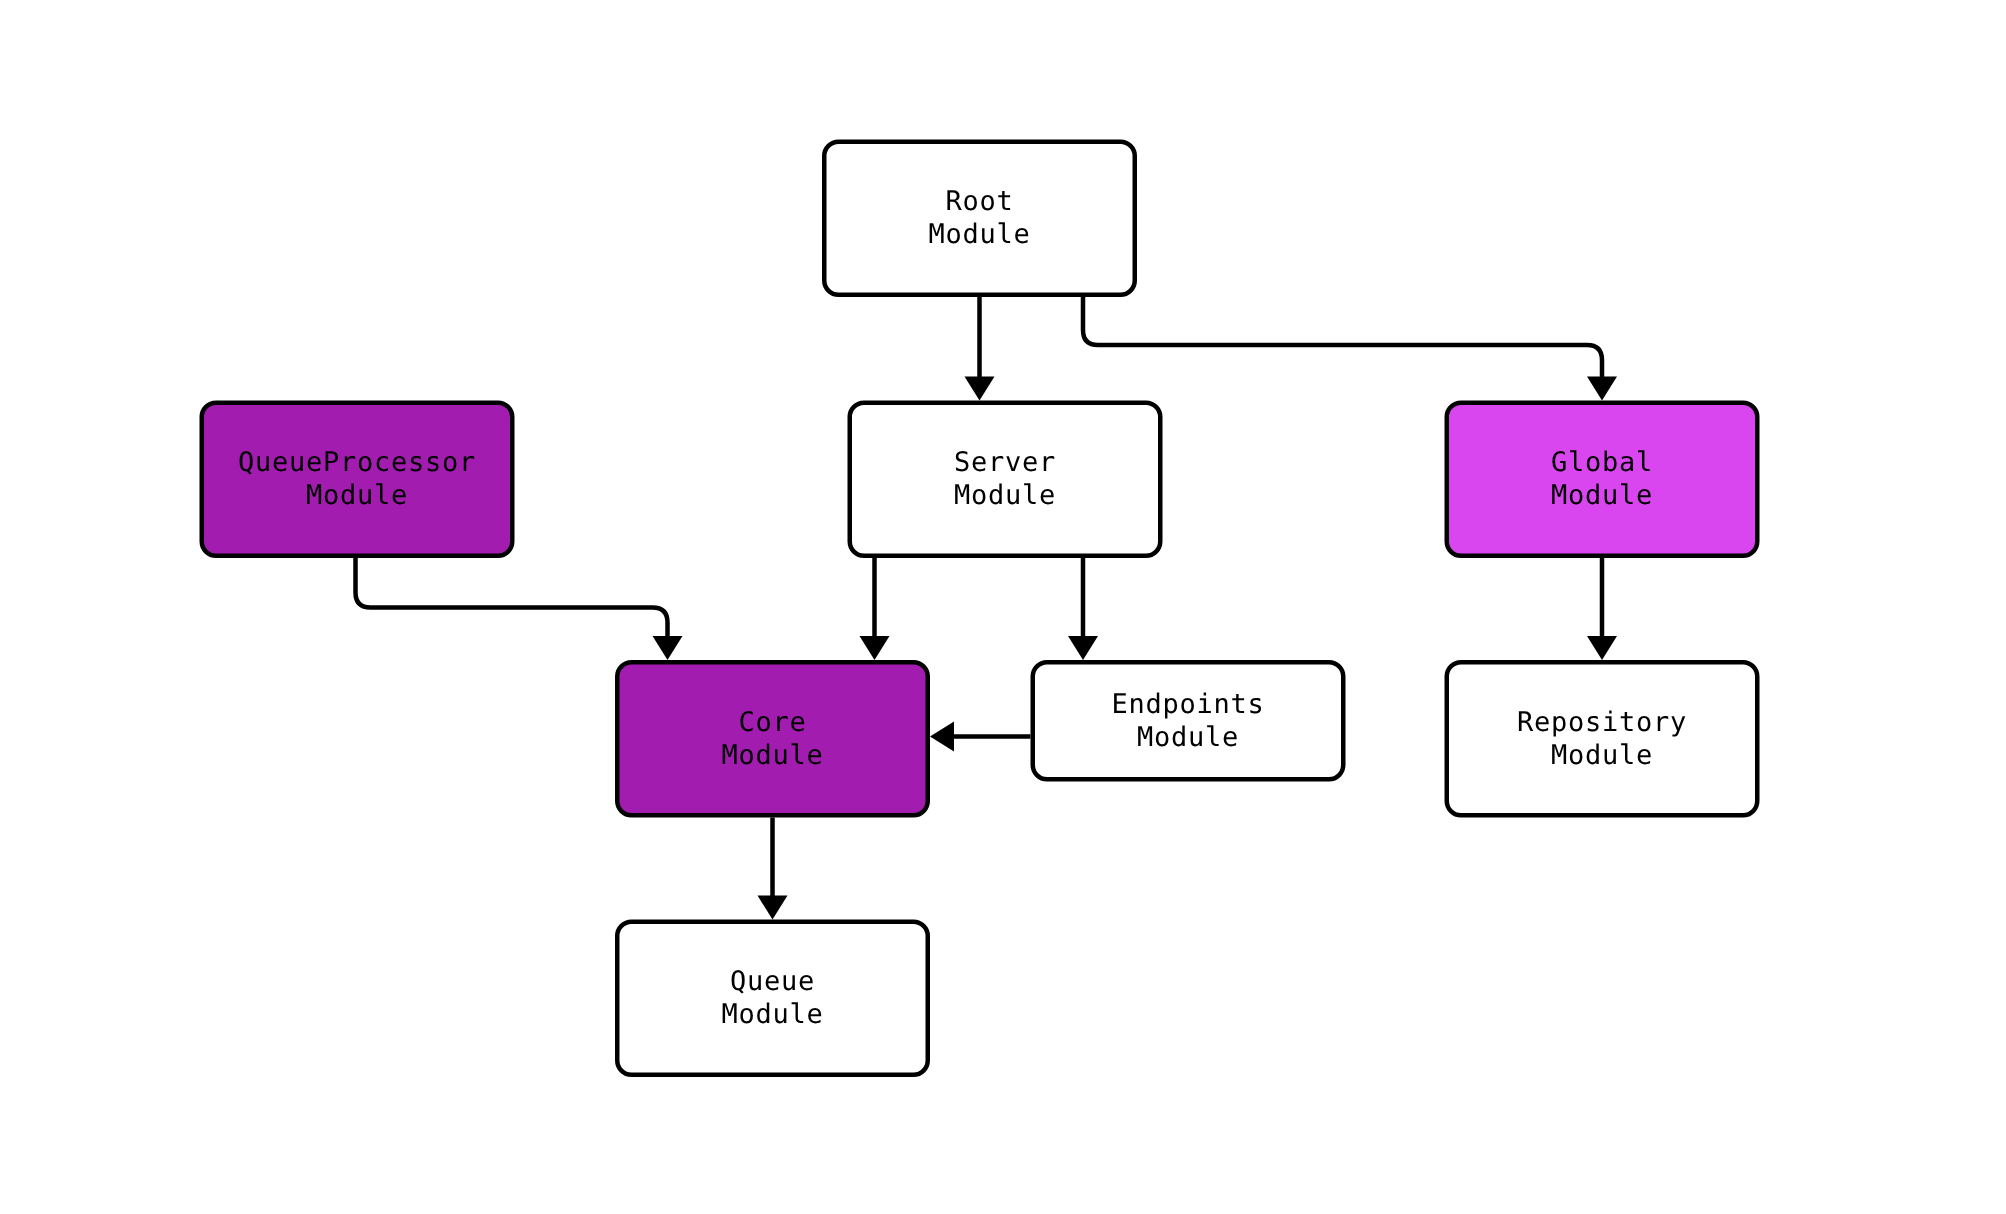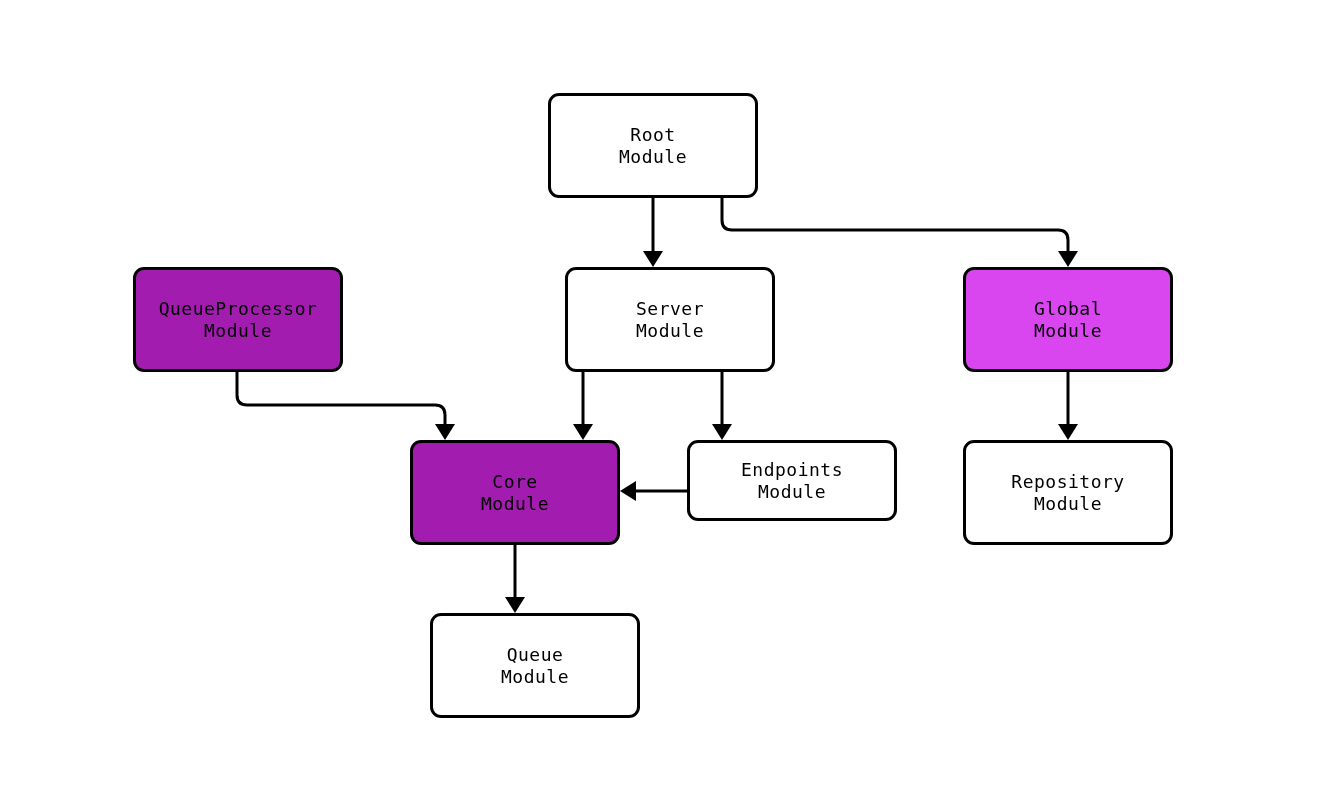--- a/index.html
+++ b/index.html
@@ -89,18 +89,18 @@
         <span class="node-line">Module</span>
       </div>
       <div class="node" style="left: 687px; top: 440px; width: 210px; height: 81px; border-radius: 11px; border-width: 3px; border-color: rgb(0, 0, 0); background: rgb(255, 255, 255); font-size: 18px;">
         <span class="node-line">Endpoints</span>
         <span class="node-line">Module</span>
       </div>
       <div class="node" style="left: 963px; top: 440px; width: 210px; height: 105px; border-radius: 11px; border-width: 3px; border-color: rgb(0, 0, 0); background: rgb(255, 255, 255); font-size: 18px;">
         <span class="node-line">Repository</span>
         <span class="node-line">Module</span>
       </div>
-      <div class="node" style="left: 410px; top: 613px; width: 210px; height: 105px; border-radius: 11px; border-width: 3px; border-color: rgb(0, 0, 0); background: rgb(255, 255, 255); font-size: 18px; margin-left: 20px;">
+      <div class="node" style="left: 410px; top: 613px; width: 210px; height: 105px; border-radius: 11px; border-width: 3px; border-color: rgb(0, 0, 0); background: rgb(255, 255, 255); font-size: 18px;">
         <span class="node-line">Queue</span>
         <span class="node-line">Module</span>
       </div>
     </div>
 </div>
 
 </body></html>

